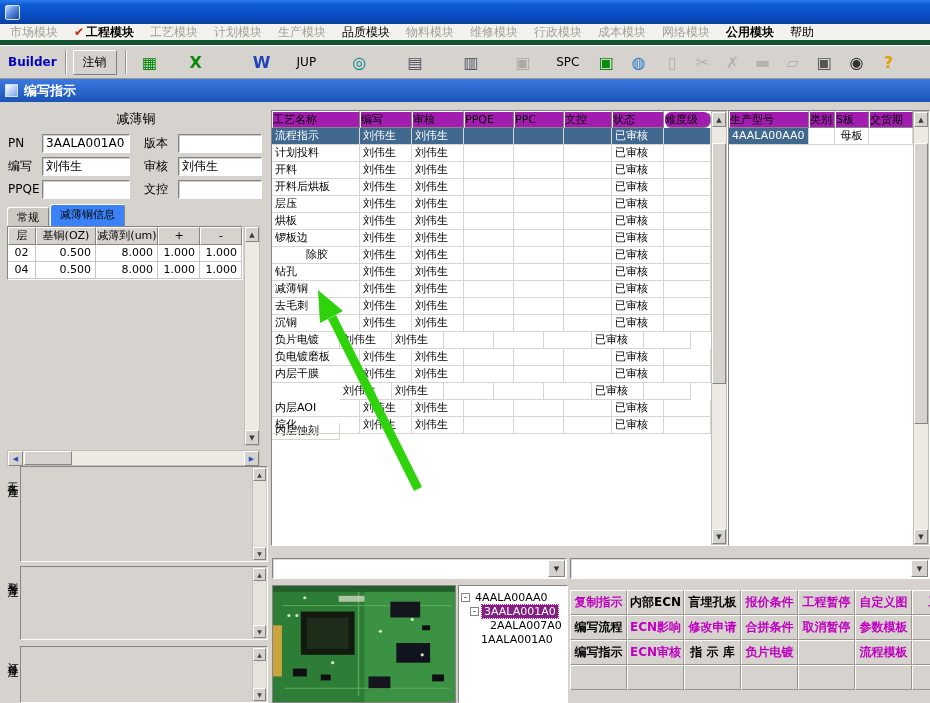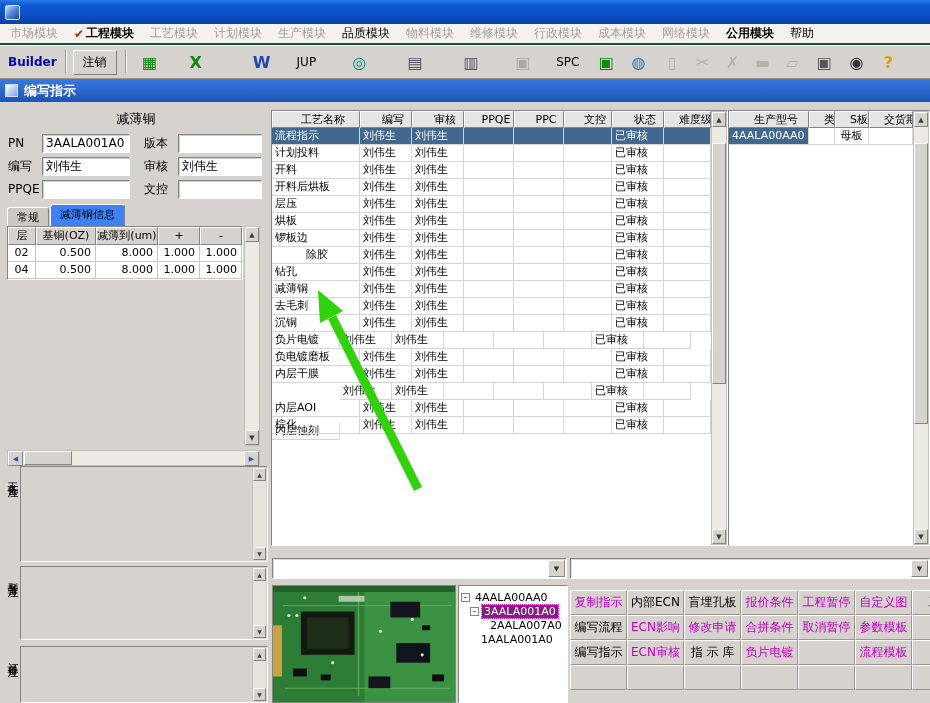--- a/index.html
+++ b/index.html
@@ -7,21 +7,21 @@
   body { font-family:"DejaVu Sans","Liberation Sans",sans-serif; }
   .app { position:relative; width:930px; height:703px; background:#d6d3ce; overflow:hidden; font-size:12px; color:#000; }
 
   
   .titlebar { position:absolute; left:0; top:0; width:930px; height:24px;
     background:linear-gradient(180deg,#2a7ae8 0%,#0f5ad6 20%,#0a4cc0 70%,#0a3f9e 100%);
     color:#fff; display:flex; align-items:center; padding:0 5px; font-weight:bold; font-size:13px; white-space:nowrap; }
   .app-icon { width:15px; height:15px; margin-right:5px; border:1px solid #dce6f8; border-radius:2px;
     background:linear-gradient(135deg,#cfe0ff 0%,#5b8ae0 45%,#17459e 100%); }
   .menubar { position:absolute; left:0; top:24px; width:930px; height:21px; background:#f3f2ee;
-    border-bottom:2px solid #14532d; display:flex; padding-left:2px; font-size:12px; }
+    border-bottom:5px solid #14532d; display:flex; padding-left:2px; font-size:12px; }
   .menu-item { padding:2px 8px; white-space:nowrap; display:flex; align-items:center; gap:2px; }
   .menu-item.disabled { color:#a3a098; }
   .menu-item.bold { font-weight:bold; }
   .menu-check { color:#c42200; font-weight:bold; font-size:12px; }
   .toolbar { position:absolute; left:0; top:45px; width:930px; height:34px; background:#d6d3ce;
     border-top:1px solid #fff; border-bottom:1px solid #9a968e; display:flex; align-items:center; padding:0 4px; overflow:hidden; }
   .tb-sep { width:2px; height:24px; border-left:1px solid #9a968e; border-right:1px solid #fff; }
   .tb-icon { width:26px; height:26px; display:flex; align-items:center; justify-content:center; font-size:16px; }
   .tb-icon.disabled { opacity:.85; }
   .tb-label { font-size:12px; white-space:nowrap; }
@@ -72,22 +72,22 @@
   .note-box { flex:1; margin-left:1px; position:relative; }
   .note-sb { position:absolute; top:1px; bottom:1px; right:1px; width:14px; background:#e6e3dc; border-left:1px solid #c3c0ba; }
   .nsb-a,.nsb-b { position:absolute; left:0; right:0; height:13px; font-size:6px; text-align:center; line-height:12px;
     background:#d6d3ce; border:1px solid; border-color:#fff #848484 #848484 #fff; color:#444; }
   .nsb-a { top:0; } .nsb-b { bottom:0; }
 
   
   .process-grid { position:absolute; left:271px; top:110px; width:457px; height:436px; background:#fff;
     border:1px solid; border-color:#848484 #fff #fff #848484; overflow:hidden; }
   .pg-head { display:flex; }
-  .pg-h { height:17px; background:#e5e5e5; border:1px solid; border-color:#fff #848484 #848484 #fff;
-    font-size:11px; text-align:center; line-height:15px; white-space:nowrap; overflow:hidden; flex:none;padding-left:14px; }
+  .pg-h { height:17px; background:#a21caf; border:1px solid; border-color:#fff #848484 #848484 #fff;
+    font-size:11px; text-align:left; line-height:15px; white-space:nowrap; overflow:hidden; flex:none; }
   .pg-row { display:flex; height:17px; }
   .pg-row.selected { background:#41688e; color:#fff; }
   .pg-c { height:17px; border-right:1px solid #d8d5cf; border-bottom:1px solid #d8d5cf; font-size:11px;
     line-height:16px; padding-left:3px; white-space:nowrap; overflow:hidden; flex:none; }
   .pg-vscroll { position:absolute; right:0; top:0; bottom:0; width:16px; }
 
   
   .model-grid { position:absolute; left:728px; top:110px; width:202px; height:436px; background:#fff;
     border:1px solid; border-color:#848484 #fff #fff #848484; overflow:hidden; }
   .mg-c.selcell { background:#41688e; color:#fff; }
@@ -106,21 +106,21 @@
     border:1px solid; border-color:#848484 #fff #fff #848484; font-size:11px; overflow:hidden; padding-top:4px; }
   .tree-node { height:14px; display:flex; align-items:center; white-space:nowrap; }
   .tree-expand { width:9px; height:9px; flex:none; border:1px solid #848484; background:#fff; font-size:8px;
     line-height:7px; text-align:center; margin-right:3px; color:#000; }
   .tree-label { padding:0 2px; }
   .tree-label.selected { background:#802080; color:#fff; outline:1px dotted #f0c; }
   .action-panel { position:absolute; left:570px; top:590px; width:360px; height:113px; overflow:hidden; }
   .ap-row { display:flex; height:25px; }
   .action-btn { width:57px; height:25px; flex:none; background:#d6d3ce; border:1px solid #9a968e;
     border-top-color:#fff; border-left-color:#fff; display:flex; align-items:center; justify-content:center;
-    font-size:12px; font-weight:normal; white-space:nowrap; overflow:hidden; }
+    font-size:12px; font-weight:bold; white-space:nowrap; overflow:hidden; }
   .action-btn.magenta { color:#c000c0; }
   .action-btn.black { color:#000; }
   .arrow-overlay { position:absolute; left:0; top:0; width:930px; height:703px; pointer-events:none; z-index:50; }
 </style>
 </head>
 <body>
 
 <div class="app">
 
   <div class="titlebar">
@@ -294,21 +294,21 @@
 
   <div class="process-grid">
     <div class="pg-head">
         <div class="pg-h" style="width: 88px;">工艺名称</div>
         <div class="pg-h" style="width: 52px;">编写</div>
         <div class="pg-h" style="width: 52px;">审核</div>
         <div class="pg-h" style="width: 50px;">PPQE</div>
         <div class="pg-h" style="width: 50px;">PPC</div>
         <div class="pg-h" style="width: 48px;">文控</div>
         <div class="pg-h" style="width: 52px;">状态</div>
-        <div class="pg-h" style="width: 47px;">难度级</div>
+        <div class="pg-h" style="width: 47px; border-radius: 7px;">难度级</div>
       </div>
     <div>
         <div class="pg-row selected">
           <div class="pg-c" style="width: 88px;">流程指示</div>
           <div class="pg-c" style="width: 52px;">刘伟生</div>
           <div class="pg-c" style="width: 52px;">刘伟生</div>
           <div class="pg-c" style="width: 50px;"></div>
           <div class="pg-c" style="width: 50px;"></div>
           <div class="pg-c" style="width: 48px;"></div>
           <div class="pg-c" style="width: 52px;">已审核</div>

